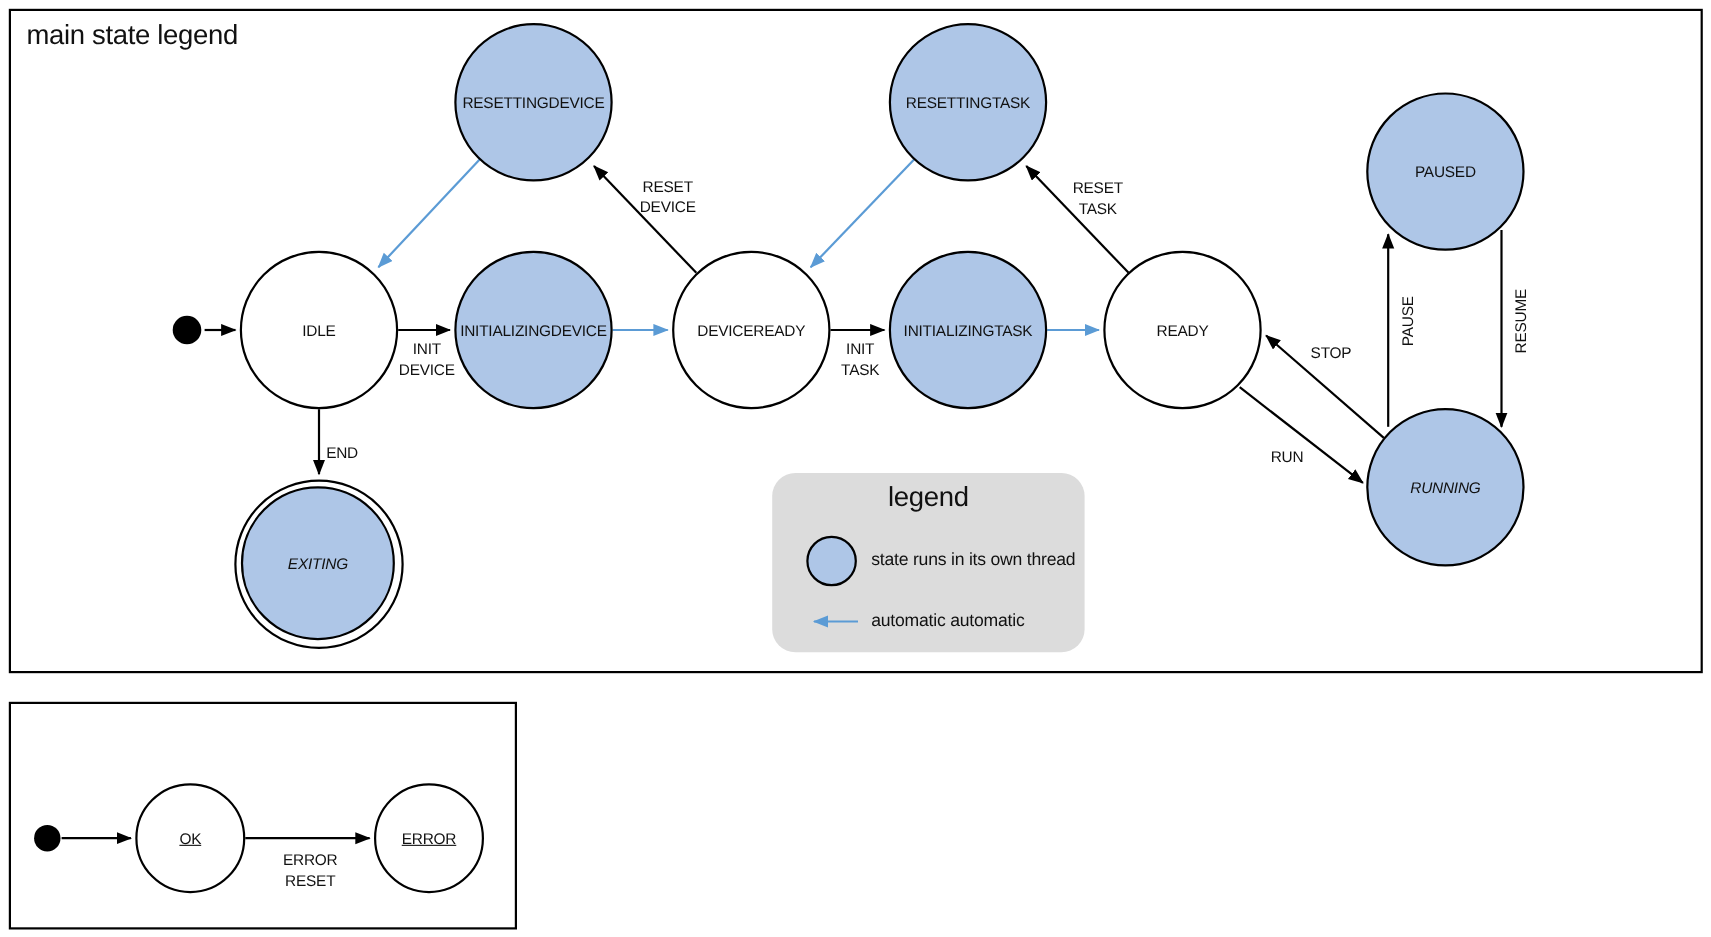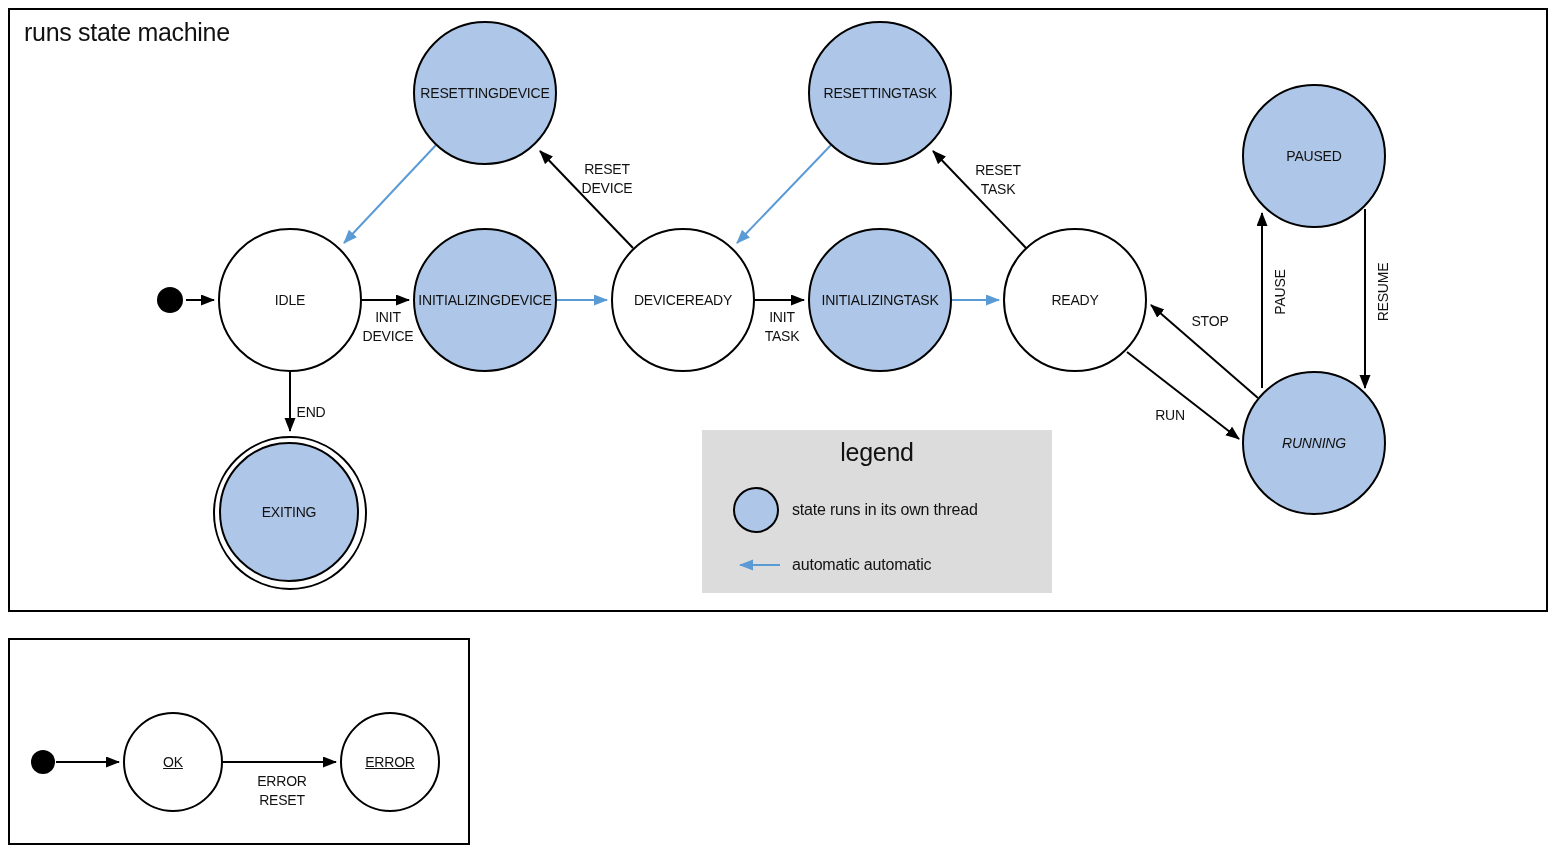--- a/index.html
+++ b/index.html
@@ -15,42 +15,42 @@
   .frame-title { position:absolute; left:14px; top:8px; font-size:25px; letter-spacing:-0.3px; white-space:nowrap; }
   svg.wires { position:absolute; left:0; top:0; }
   .state {
     position:absolute; width:144px; height:144px; border:2px solid #000; border-radius:50%;
     background:#fff; display:flex; flex-direction:row; align-items:center; justify-content:center;
     font-size:14px; line-height:1.35; text-align:center; letter-spacing:-0.2px;
   }
   .state.threaded { background:#aec6e7; }
   .state.small { width:100px; height:100px;text-decoration:underline; }
   .final-ring {
-    position:absolute; width:154px; height:154px; border:2px solid #000; border-radius:50%; background:#fff;
+    position:absolute; width:154px; height:154px; border:2px solid #000; border-radius:50%; background:#fff;font-style:italic;
   }
   .final-ring .state { left:4px; top:4px; width:140px; height:140px; }
   .tlabel {
     position:absolute; font-size:14px; line-height:1.35; text-align:center;
     transform:translate(-50%,-50%); white-space:nowrap; letter-spacing:-0.2px;
   }
   .tlabel.rot { transform:translate(-50%,-50%) rotate(-90deg); }
-  .legend { position:absolute; left:692px; top:420px; width:350px; height:163px; background:#dcdcdc; }
+  .legend { position:absolute; left:692px; top:420px; width:284px; height:163px; background:#dcdcdc;border-radius:21px; }
   .legend-title { position:absolute; left:0; top:8px; width:100%; text-align:center; font-size:25px; letter-spacing:-0.3px; }
   .legend-swatch-circle {
     position:absolute; left:31px; top:57px; width:46px; height:46px;
     border:2px solid #000; border-radius:50%; background:#aec6e7;
   }
   .legend-item-text { position:absolute; left:90px; font-size:16px; letter-spacing:-0.2px; transform:translateY(-50%); white-space:nowrap; }
   .legend-arrow-svg { position:absolute; left:0; top:0; }
 </style>
 </head>
 <body>
 
 <section class="frame frame-main">
-  <div class="frame-title">runs state machine</div>
+  <div class="frame-title">main state legend</div>
 
   <svg class="wires" width="1536" height="600" viewBox="0 0 1536 600">
     <defs>
       <marker id="ah-black" markerUnits="userSpaceOnUse" markerWidth="15" markerHeight="12" refX="13" refY="5.5" orient="auto">
         <path d="M0,0 L14,5.5 L0,11 Z" fill="#000"></path>
       </marker>
       <marker id="ah-blue" markerUnits="userSpaceOnUse" markerWidth="15" markerHeight="12" refX="13" refY="5.5" orient="auto">
         <path d="M0,0 L14,5.5 L0,11 Z" fill="#5b9bd5"></path>
       </marker>
     </defs>

